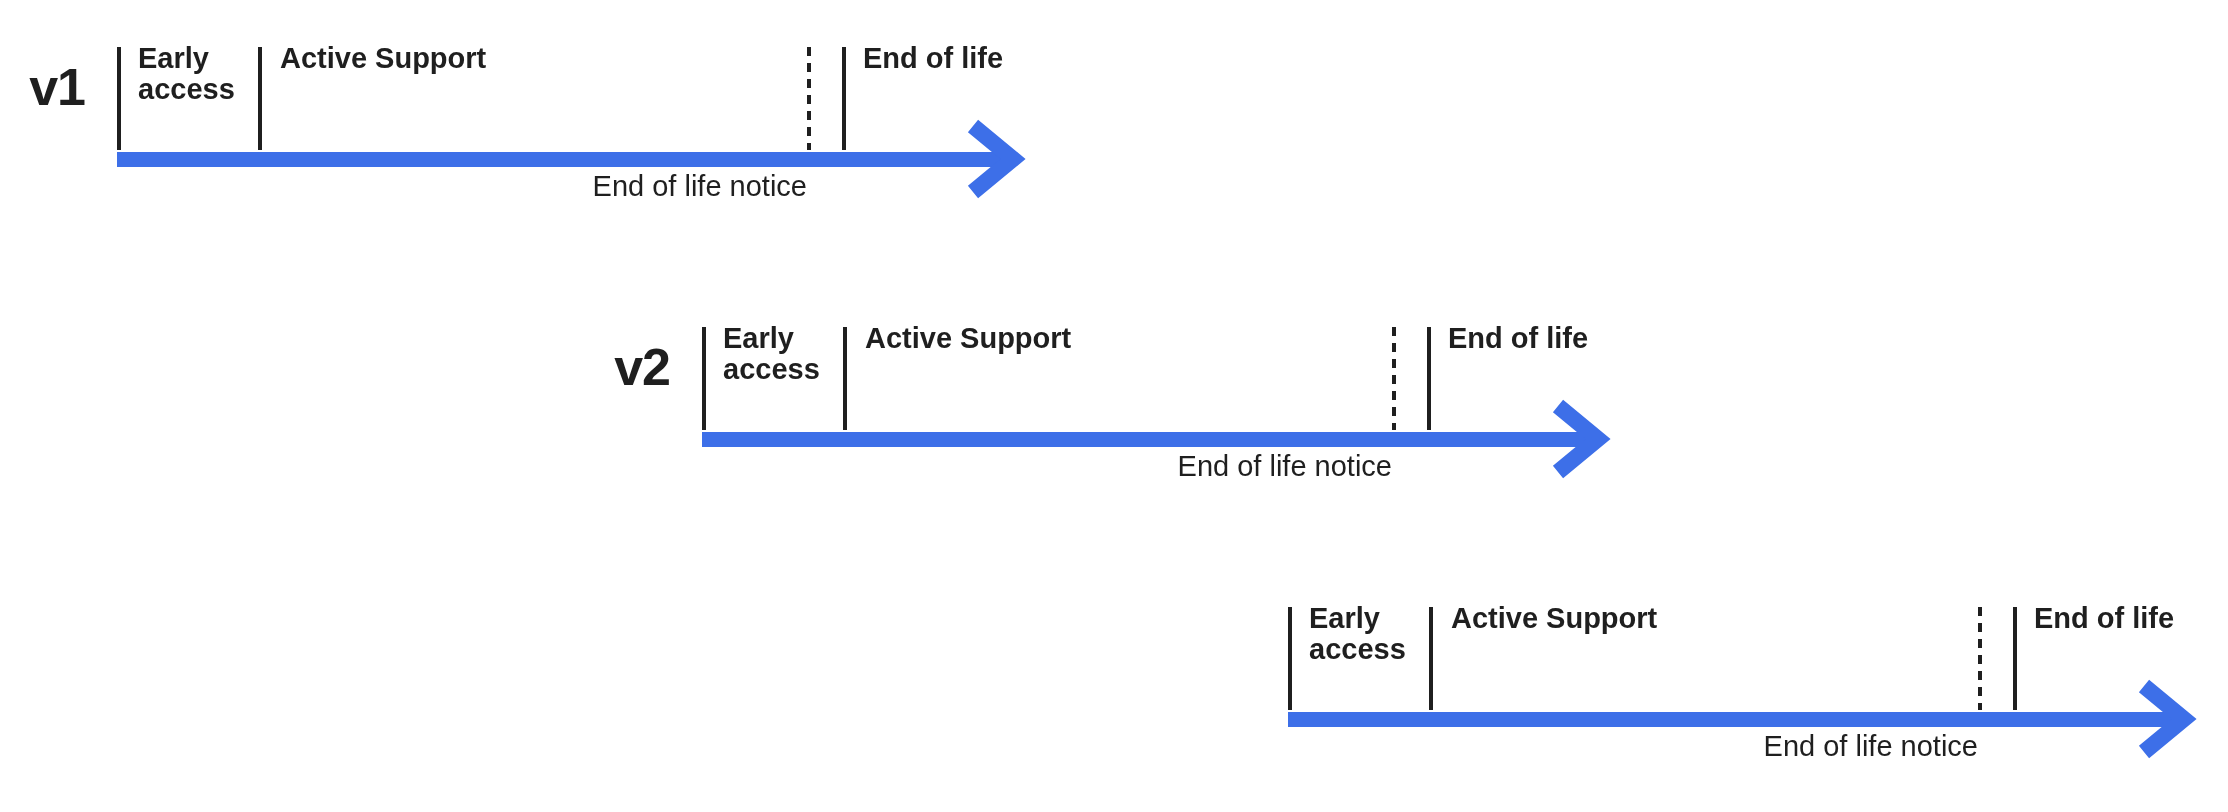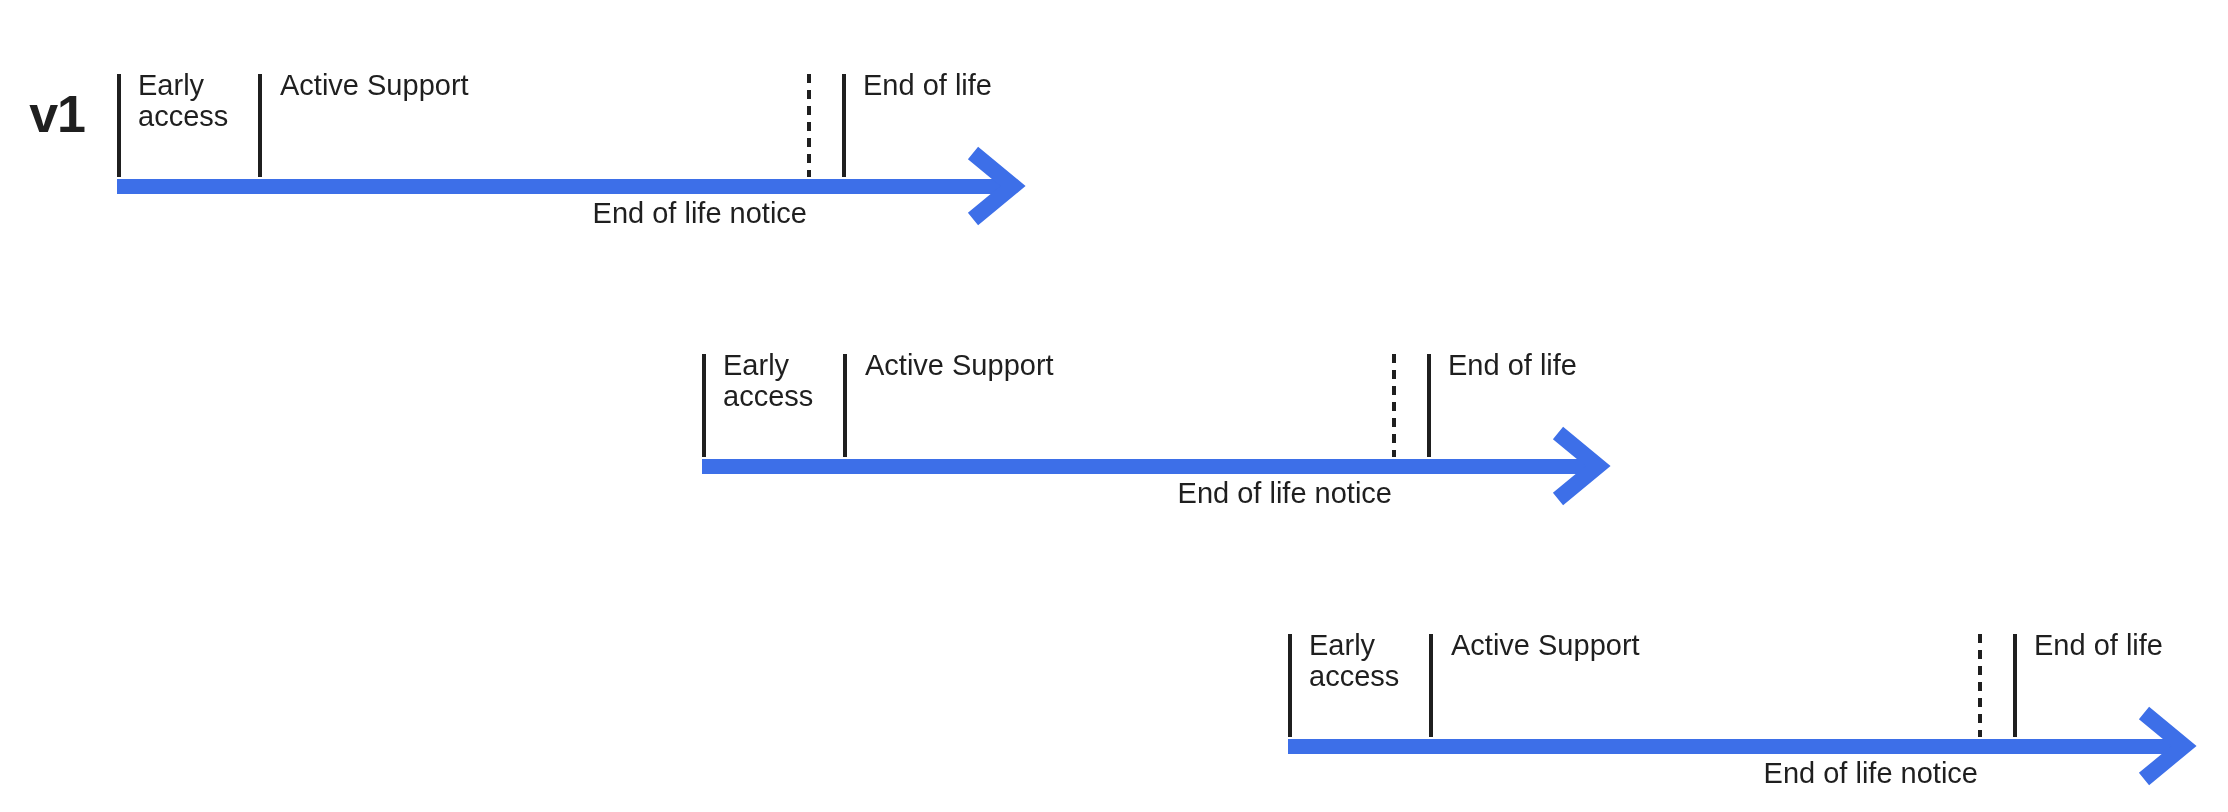--- a/index.html
+++ b/index.html
@@ -13,21 +13,21 @@
     width: 2228px; height: 812px;
     overflow: hidden;
   }
   .canvas {
     position: relative;
     width: 2228px; height: 812px;
     background: #ffffff;
   }
   .row {
     position: absolute;
-    width: 1000px; height: 220px; margin-top: 27px;
+    width: 1000px; height: 220px;
   }
   .row.v1 { left: 117px; top: 47px; }
   .row.v2 { left: 702px; top: 327px; }
   .row.v3 { left: 1288px; top: 607px; }
 
   .version-label {
     position: absolute;
     left: -232px; top: 14px; width: 200px;
     text-align: right;
     font-size: 52px; font-weight: bold;
@@ -47,21 +47,21 @@
     left: 690px;
     background: repeating-linear-gradient(
       to bottom,
       var(--ink) 0px, var(--ink) 9px,
       transparent 9px, transparent 16px
     );
   }
   .phase-label {
     position: absolute;
     top: -4px;
-    font-size: 29px; font-weight: normal;
+    font-size: 29px; font-weight: bold;
     color: var(--ink);
     line-height: 31px;
     white-space: nowrap;
   }
   .phase-label.early   { left: 21px; width: 104px; white-space: normal; }
   .phase-label.active  { left: 163px; }
   .phase-label.eol     { left: 746px; }
   .bar {
     position: absolute;
     left: 0; top: 105px;
@@ -105,20 +105,21 @@
     <div class="tick t-eol"></div>
     <div class="phase-label eol">End of life</div>
     <div class="bar"></div>
     <svg class="arrowhead" viewBox="0 0 70 84" aria-hidden="true">
       <polyline points="16,9 56,42 16,75"></polyline>
     </svg>
     <div class="notice-label">End of life notice</div>
   </div>
 
   <div class="row v2">
+    <div class="version-label">v2</div>
     <div class="tick t-start"></div>
     <div class="phase-label early">Early access</div>
     <div class="tick t-active"></div>
     <div class="phase-label active">Active Support</div>
     <div class="tick t-dashed"></div>
     <div class="tick t-eol"></div>
     <div class="phase-label eol">End of life</div>
     <div class="bar"></div>
     <svg class="arrowhead" viewBox="0 0 70 84" aria-hidden="true">
       <polyline points="16,9 56,42 16,75"></polyline>

